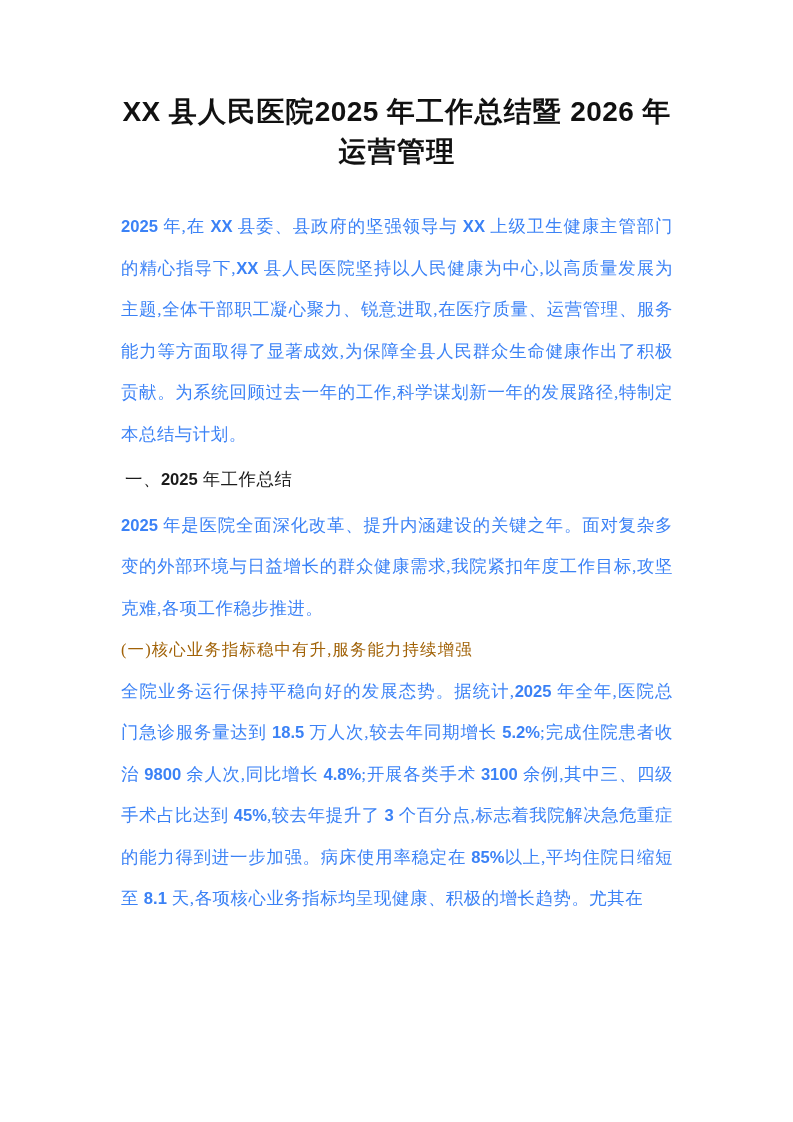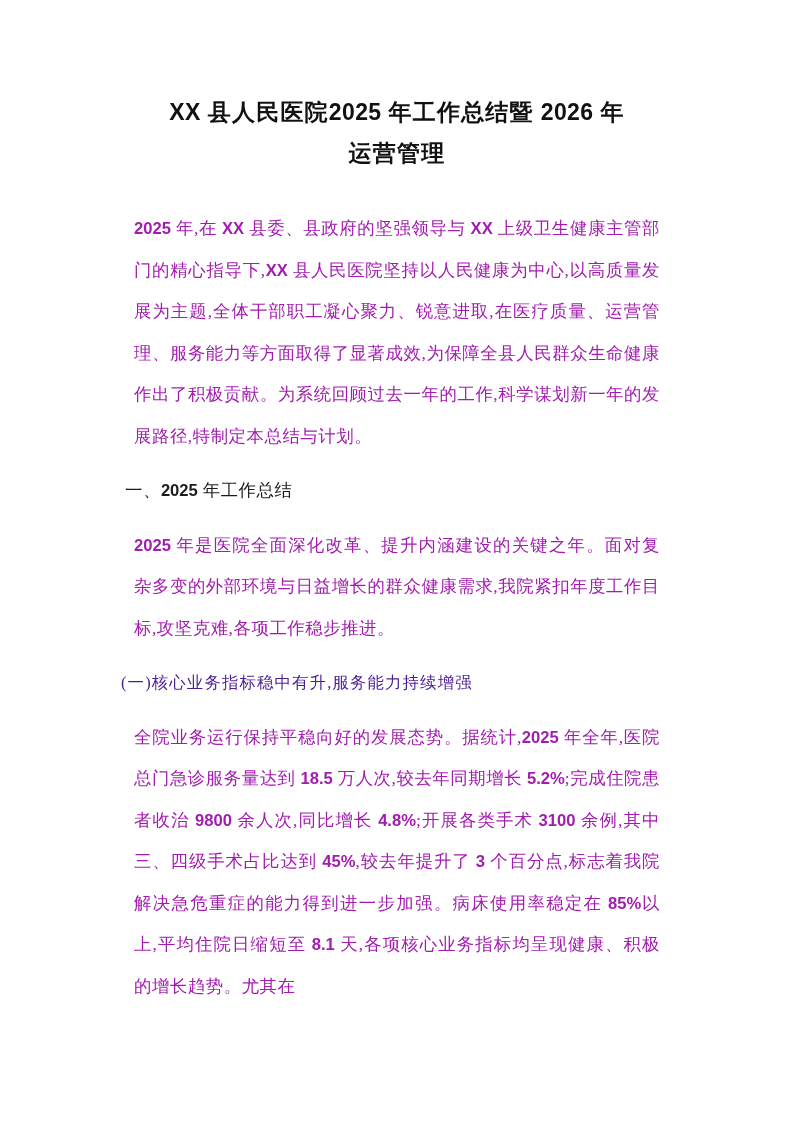--- a/index.html
+++ b/index.html
@@ -27,44 +27,44 @@
 
   .content {
     position: absolute;
     left: 121px;
     top: 92px;
     width: 552px;
   }
 
   
   .doc-title {
-    font-size: 23px;
+    font-size: 28px;
     line-height: 40px;
     text-align: center;
     font-weight: 700;
     letter-spacing: 0.4px;
     margin: 0 0 34px 0;
     color: #111111;
     font-family: "Liberation Sans", "DejaVu Sans", sans-serif;
   }
   .doc-title .cjk {
     font-family: "Liberation Serif", "DejaVu Serif", serif;
     font-weight: 600;
     letter-spacing: 1.2px;
   }
 
   
   .para {
     font-size: 17.4px;
     line-height: 41.5px;
-    margin: 13px;
+    margin: 0;
     text-align: justify;
     text-justify: inter-ideograph;
     letter-spacing: 0.55px;
-    color: #a21caf;
+    color: #3b82f6;
   }
   .para .num {
     font-family: "Liberation Sans", "DejaVu Sans", sans-serif;
     font-weight: 700;
     letter-spacing: 0px;
     font-size: 16.6px;
   }
 
   
   .h1-line {
@@ -82,21 +82,21 @@
     font-size: 16.6px;
   }
 
   
   .h2-line {
     font-size: 16.4px;
     line-height: 41.5px;
     margin: 0;
     text-align: left;
     letter-spacing: 1.15px;
-    color: #4c1d95;
+    color: #a16207;
   }
 </style>
 </head>
 <body>
 
 <div class="page">
   <div class="content">
 
     <h1 class="doc-title">
       <span>XX</span><span class="cjk"> 县人民医院</span><span>2025</span><span class="cjk"> 年工作总结暨 </span><span>2026</span><span class="cjk"> 年</span><br>

